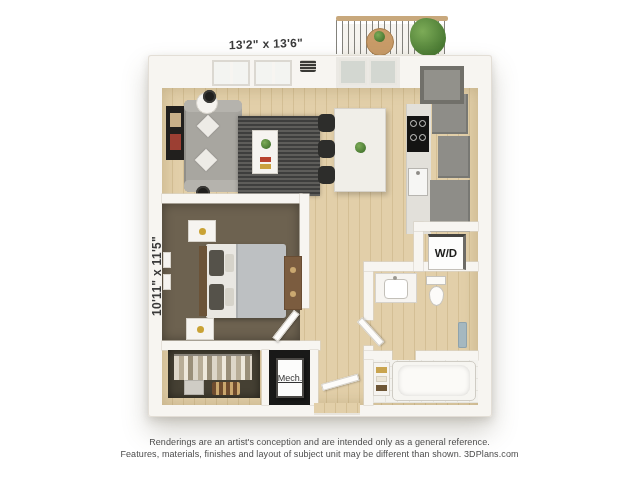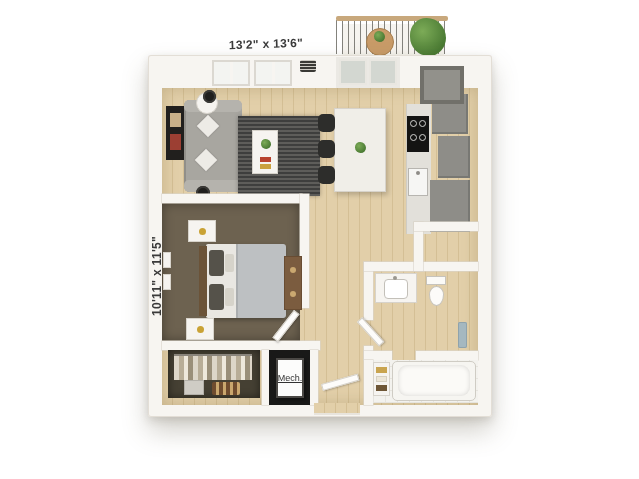--- a/index.html
+++ b/index.html
@@ -164,20 +164,23 @@
   <div class="abs closet-interior"></div>
   <div class="abs" style="left:174px;top:354px;width:78px;height:24px;border-top:2px solid #8a857c;background:repeating-linear-gradient(90deg,#ddd6c8 0 5px,#b8ad97 5px 10px,#eee8db 10px 14px,#9a8f79 14px 19px);"></div>
   <div class="abs" style="left:184px;top:380px;width:20px;height:15px;background:#cfccc5;border:1px solid #b3b0a9;box-sizing:border-box;"></div>
   <div class="abs" style="left:212px;top:382px;width:28px;height:13px;background:repeating-linear-gradient(90deg,#6f4c2e 0 4px,#c9a76e 4px 7px);border-radius:2px;"></div>
 
   <div class="abs mech-floor"></div>
   <div class="abs sign" style="left:276px;top:358px;width:28px;height:40px;">
     <span style="font-size:9px;color:#333;text-decoration:underline;">Mech.</span>
   </div>
 
+  <div class="abs" style="left:428px;top:234px;width:38px;height:36px;background:#fdfdfc;border:1px solid #c4c0b9;border-top:3px solid #44433f;border-right:3px solid #6d6b66;box-sizing:border-box;display:flex;align-items:center;justify-content:center;">
+    <span style="font-size:11.5px;font-weight:600;color:#1d1d1b;">W/D</span>
+  </div>
 
   <div class="abs whitebox" style="left:375px;top:273px;width:42px;height:30px;">
     <div class="abs" style="left:8px;top:5px;width:22px;height:18px;background:#ffffff;border:1px solid #c3c0b9;border-radius:4px;"></div>
     <div class="abs" style="left:17px;top:2px;width:4px;height:4px;background:#9a978f;border-radius:50%;"></div>
   </div>
   <div class="abs" style="left:426px;top:276px;width:20px;height:9px;background:#fbfaf7;border:1px solid #c6c3bc;box-sizing:border-box;"></div>
   <div class="abs" style="left:429px;top:286px;width:15px;height:20px;background:#fcfbf9;border:1px solid #c6c3bc;box-sizing:border-box;border-radius:50% 50% 50% 50% / 42% 42% 58% 58%;"></div>
   <div class="abs" style="left:458px;top:322px;width:9px;height:26px;background:#a5b8c0;border-radius:2px;box-shadow:inset 0 0 0 1px #8fa3ac;"></div>
 
   <div class="abs tile-room"></div>
@@ -191,14 +194,18 @@
   </div>
 
   <div class="abs door" style="left:294px;top:310px;width:5px;height:33px;transform:rotate(38deg);transform-origin:top left;"></div>
   <div class="abs door" style="left:357px;top:322px;width:5px;height:31px;transform:rotate(-42deg);transform-origin:top left;"></div>
   <div class="abs wood" style="left:314px;top:403px;width:46px;height:10px;border-bottom:2px solid #e8e4dc;"></div>
   <div class="abs door" style="left:322px;top:384px;width:36px;height:5px;transform:rotate(-16deg);transform-origin:left center;"></div>
 
   <div class="abs dim-label" style="left:200px;top:37px;width:132px;transform:rotate(-2deg);">13'2" x 13'6"</div>
   <div class="abs dim-label" style="left:88px;top:269px;width:138px;transform:rotate(-90deg);">10'11" x 11'5"</div>
 
+  <div class="abs" style="left:0;top:436px;width:639px;">
+    <div class="footer-text">Renderings are an artist's conception and are intended only as a general reference.</div>
+    <div class="footer-text">Features, materials, finishes and layout of subject unit may be different than shown. 3DPlans.com</div>
+  </div>
 
 </div>
 
 </body></html>

